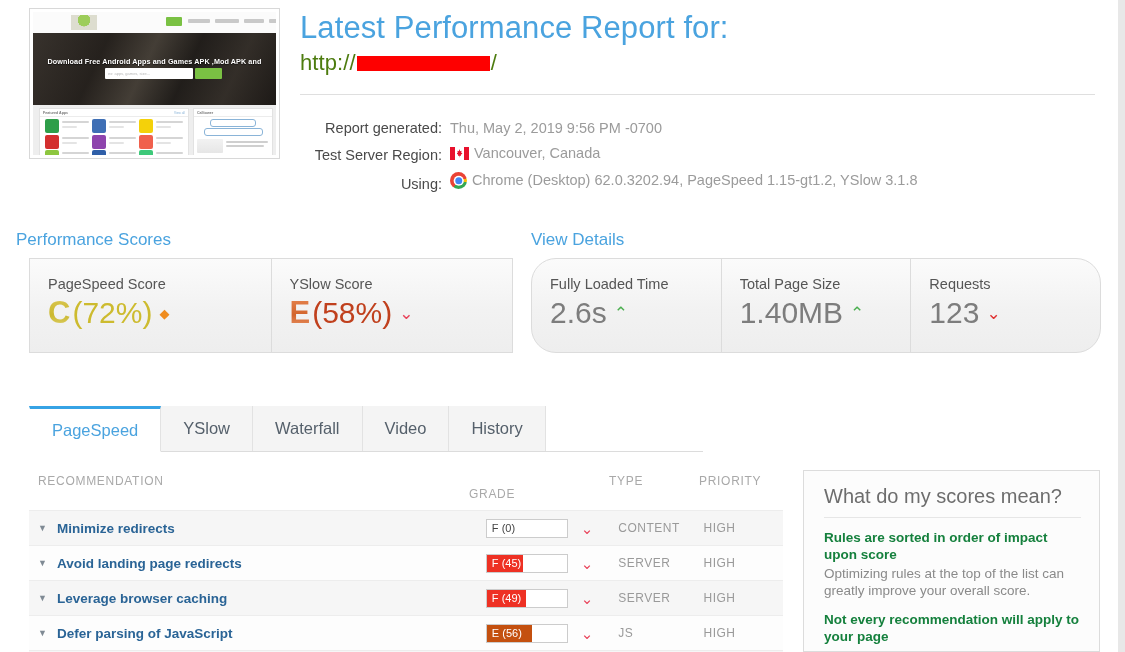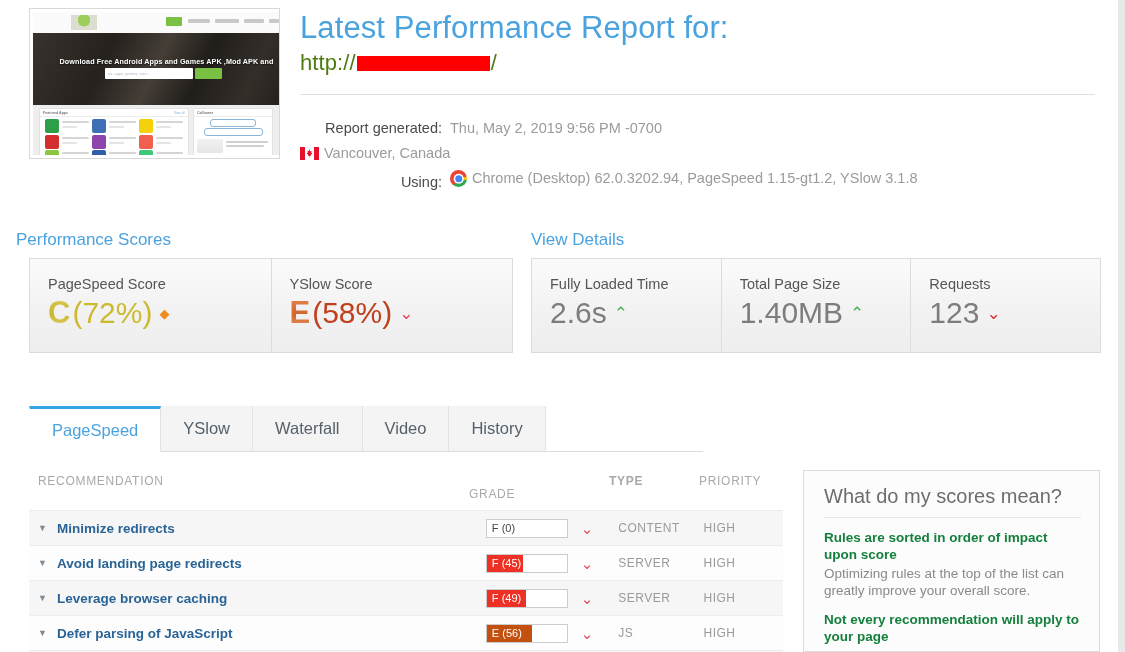--- a/index.html
+++ b/index.html
@@ -44,21 +44,20 @@
     border: 1px solid #d8d8d8;
     box-sizing: border-box;
     padding: 3px;
     overflow: hidden;
   }
   .thumb-inner {
     position: relative;
     width: 100%; height: 100%;
     background: #f4f4f4;
     overflow: hidden;
-    padding-left: 24px;
   }
   .tb-nav {
     position: absolute; left:0; top:0; width:100%; height:21px;
     background:#fbfbfb; border-bottom:1px solid #ececec;
   }
   .tb-logo {
     position:absolute; left:38px; top:3px; width:26px; height:15px;
     background: radial-gradient(circle at 50% 35%, #8dc63f 0%, #8dc63f 38%, transparent 39%),
                 linear-gradient(#d8d8c8,#d8d8c8);
     background-repeat:no-repeat;
@@ -248,21 +247,21 @@
   .table { position: absolute; left: 29px; top: 468px; width: 754px; }
   .thead {
     display: flex;
     font-size: 12px;
     letter-spacing: .7px;
     color: #a9a9a9;
     padding: 6px 0 9px 0;
   }
   .col-rec { width: 440px; padding-left: 9px; box-sizing: border-box; }
   .col-grade { width: 140px; margin-top: 13px; }
-  .col-type { width: 90px; font-weight: bold; }
+  .col-type { width: 90px; }
   .col-pri { width: 84px; }
   .trow {
     display: flex;
     align-items: center;
     height: 34px;
     font-size: 13.5px;
     border-top: 1px solid #ededed;
   }
   .trow.odd { background: #f6f6f6; }
   .trow.even { background: #fdfdfd; }
@@ -392,20 +391,21 @@
     </div>
 
     <div class="hdr-rule"></div>
 
     <div class="meta">
       <div class="meta-row">
         <div class="meta-label">Report generated:</div>
         <div class="meta-value">Thu, May 2, 2019 9:56 PM -0700</div>
       </div>
       <div class="meta-row">
+        <div class="meta-label">Test Server Region:</div>
         <div class="meta-value">
           <span class="flag-ca">
               <span class="flag-leaf"></span>
             </span>
           <span>Vancouver, Canada</span>
         </div>
       </div>
       <div class="meta-row">
         <div class="meta-label">Using:</div>
         <div class="meta-value">
@@ -430,21 +430,21 @@
       <div class="cell-label">YSlow Score</div>
       <div class="cell-value">
         <span class="grade-letter grade-e">E</span>
         <span class="pct-e">(58%)</span>
         <span class="ind ind-down-pink">⌄</span>
       </div>
     </div>
   </div>
 
   <div class="sec-title" style="left:531px; top:230px;">View Details</div>
-  <div class="panel" style="left:531px; top:258px; width:570px; height:95px;">
+  <div class="panel" style="left:531px; top:258px; width:570px; height:95px;border-radius:25px;">
     <div class="panel-cell">
       <div class="cell-label">Fully Loaded Time</div>
       <div class="cell-value">
         <span>2.6s</span>
         <span class="ind ind-up-green">⌃</span>
       </div>
     </div>
     <div class="panel-cell">
       <div class="cell-label">Total Page Size</div>
       <div class="cell-value">

